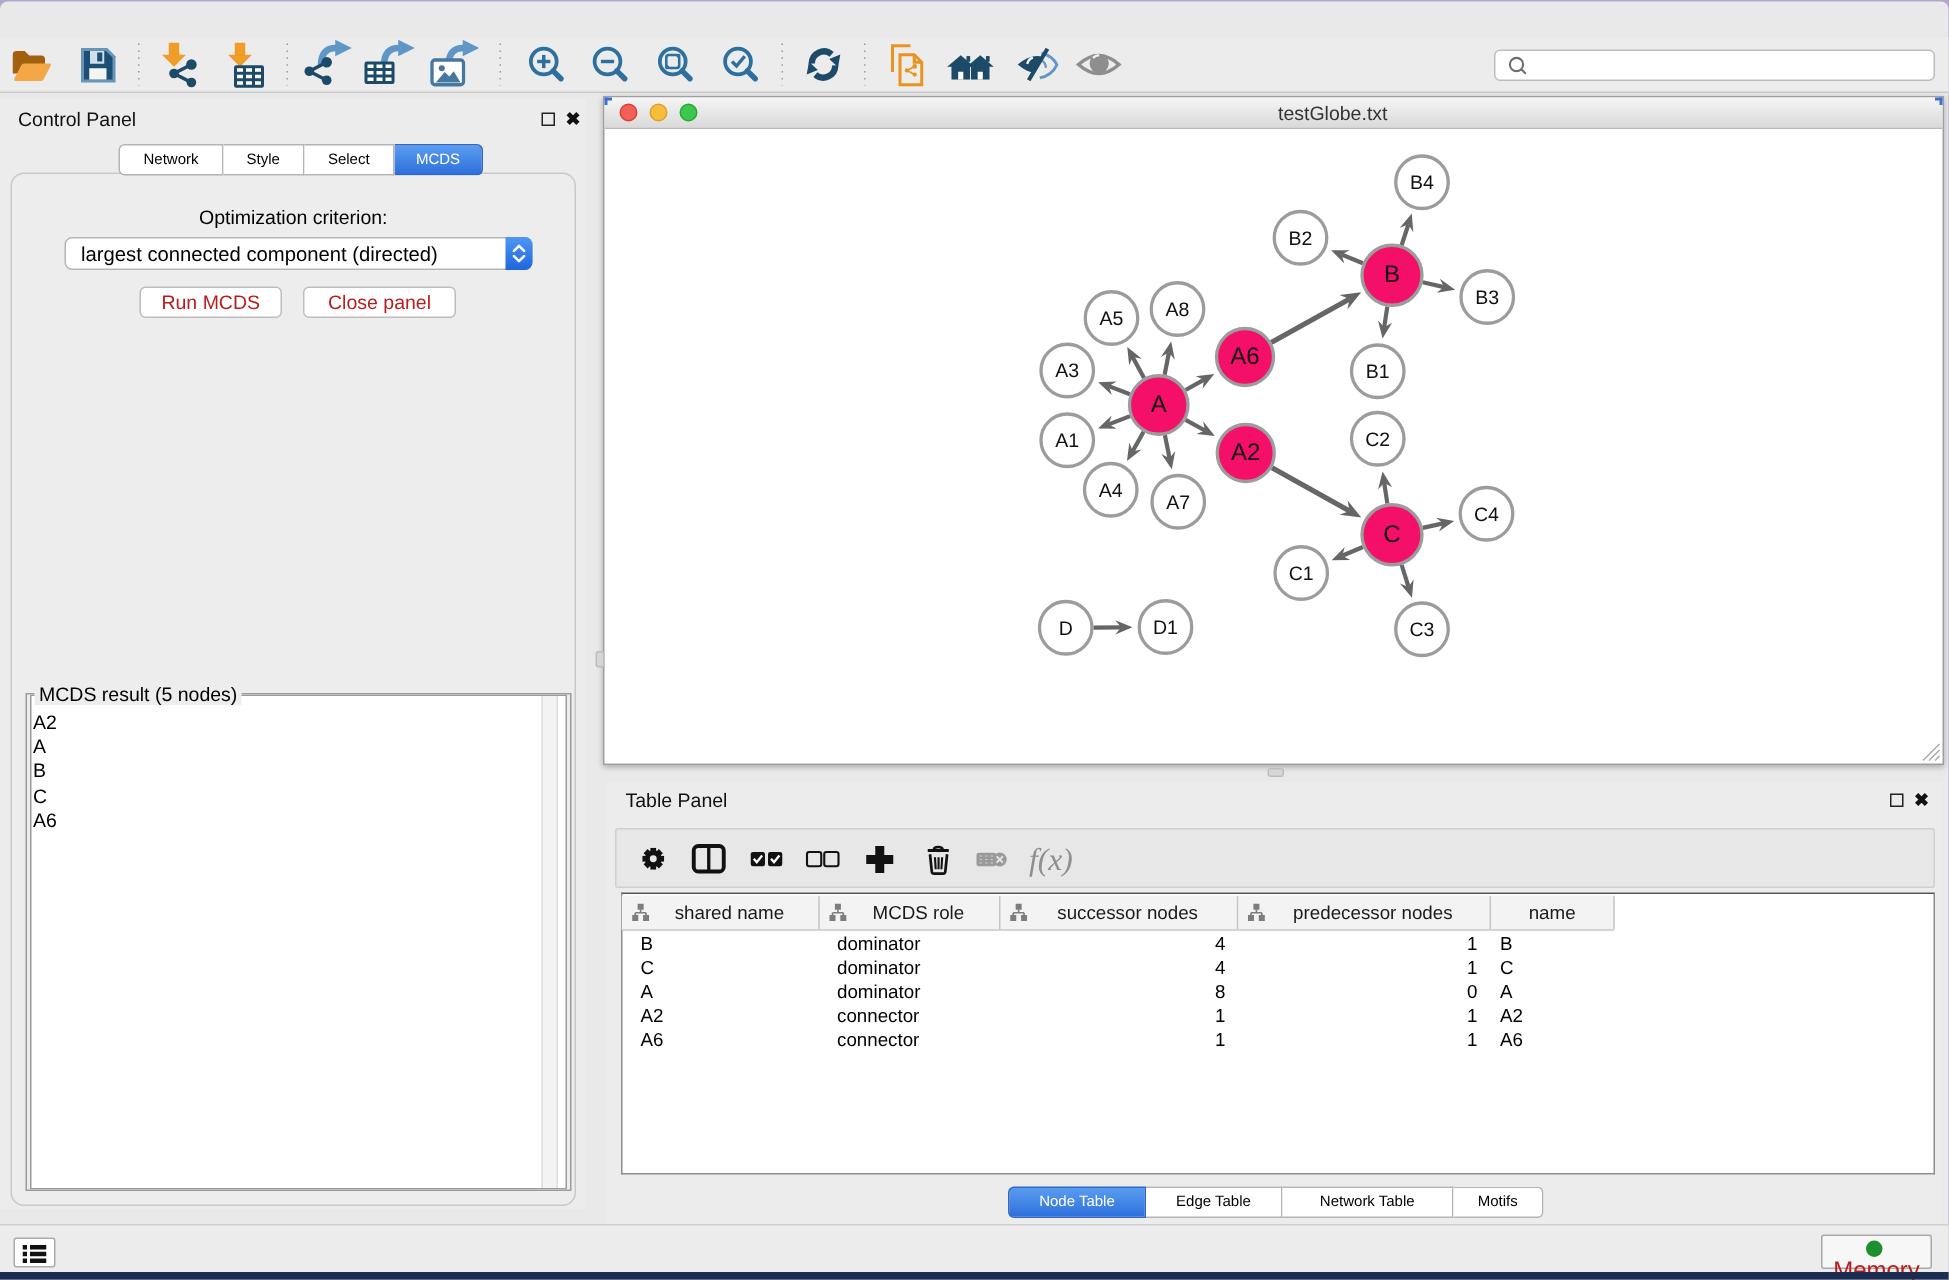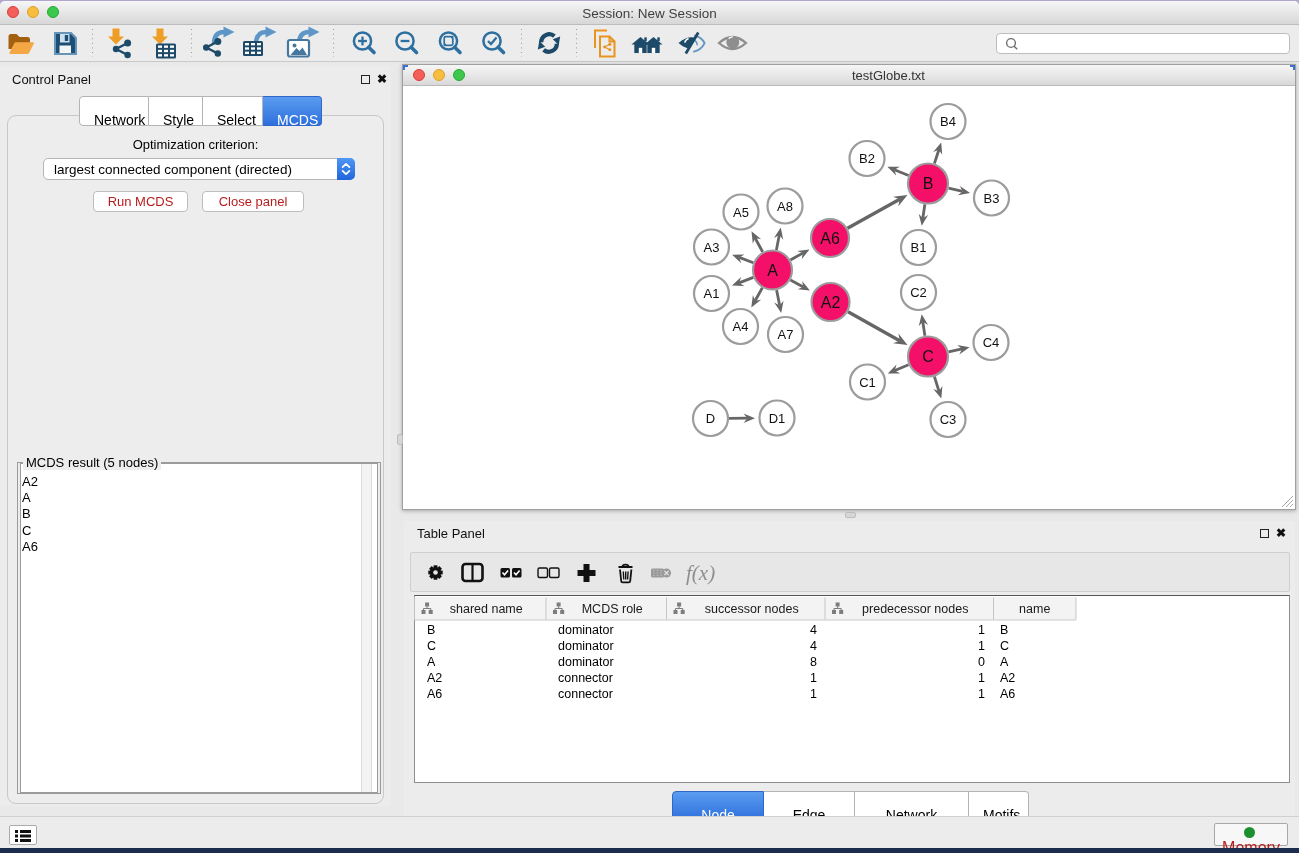--- a/index.html
+++ b/index.html
@@ -10,40 +10,34 @@
   #winbody { left:0; top:1px; width:1299px; height:847px; background:#e9e9e9; border-radius:5px 5px 0 0; }
   #titlebar { left:0; top:1px; width:1299px; height:24px;
     background:linear-gradient(#f6f6f6,#d7d7d7); border-bottom:1px solid #bcbcbc; border-radius:5px 5px 0 0; }
   #titlebar .title { position:absolute; left:0; right:0; top:4.5px; text-align:center; font-size:13.5px; color:#3f3f3f; }
   .tl { position:absolute; width:12px; height:12px; border-radius:50%; }
   #toolbar { left:0; top:25px; width:1299px; height:37px; background:#ececec; border-bottom:1px solid #c9c9c9; }
   #statusbar { left:0; top:816px; width:1299px; height:32px; background:#ececec; border-top:1px solid #d0d0d0; }
   #navy { left:0; top:848px; width:1299px; height:5px; background:#1b2c4e; }
 
   .tabrow { position:absolute; display:flex; }
-  .tab { height:21px; font-size:14px; color:#000; background:#fff; text-align:center;
-    border:1px solid #b4b4b4; border-left:none; padding:14px; line-height:19px; }
+  .tab { height:21px; font-size:10px; color:#000; background:#fff; text-align:center;
+    border:1px solid #b4b4b4; border-left:none; padding:0; line-height:19px; }
   .tab.first { border-left:1px solid #b4b4b4; border-radius:4px 0 0 4px; }
   .tab.last { border-radius:0 4px 4px 0; }
   .tab.sel { background:linear-gradient(#5a9cf0,#2e70dc); color:#fff; border-color:#2f66c8; }
   .pushbtn { position:absolute; background:#fff; border:1px solid #bdbdbd; border-radius:4px;
     font-size:13px; text-align:center; color:#b91c1c; }
   .wclose { position:absolute; font-size:12px; font-weight:bold; color:#111; }
   .wfloat { position:absolute; width:9px; height:9px; border:1.5px solid #222; }
 </style>
 </head>
 <body>
 <div id="app">
   <div id="winbody" class="abs"></div>
-  <div id="titlebar" class="abs">
-    <div class="tl" style="left:7px;top:5px;background:#f3605a;border:1px solid #da3e36;"></div>
-    <div class="tl" style="left:27px;top:5px;background:#f6bd3e;border:1px solid #dfa023;"></div>
-    <div class="tl" style="left:47px;top:5px;background:#3cc84c;border:1px solid #27a834;"></div>
-    <div class="title">Session: New Session</div>
-  </div>
 
   <div id="toolbar" class="abs"></div>
   <svg class="abs" style="left:0;top:0;" width="1299" height="62" viewBox="0 0 1299 62">
       <line x1="92.5" y1="29" x2="92.5" y2="57" stroke="#9a9a9a" stroke-width="1" stroke-dasharray="1,3.6"></line>
       <line x1="191.5" y1="29" x2="191.5" y2="57" stroke="#9a9a9a" stroke-width="1" stroke-dasharray="1,3.6"></line>
       <line x1="333.5" y1="29" x2="333.5" y2="57" stroke="#9a9a9a" stroke-width="1" stroke-dasharray="1,3.6"></line>
       <line x1="521.5" y1="29" x2="521.5" y2="57" stroke="#9a9a9a" stroke-width="1" stroke-dasharray="1,3.6"></line>
       <line x1="576.5" y1="29" x2="576.5" y2="57" stroke="#9a9a9a" stroke-width="1" stroke-dasharray="1,3.6"></line>
       <g>
 <path d="M8.5,49 L8.5,36.5 Q8.5,34 11,34 L16.5,34 L19.5,37 L27.5,37 Q30,37 30,39.5 L30,49 Z" fill="#a36110"></path>

